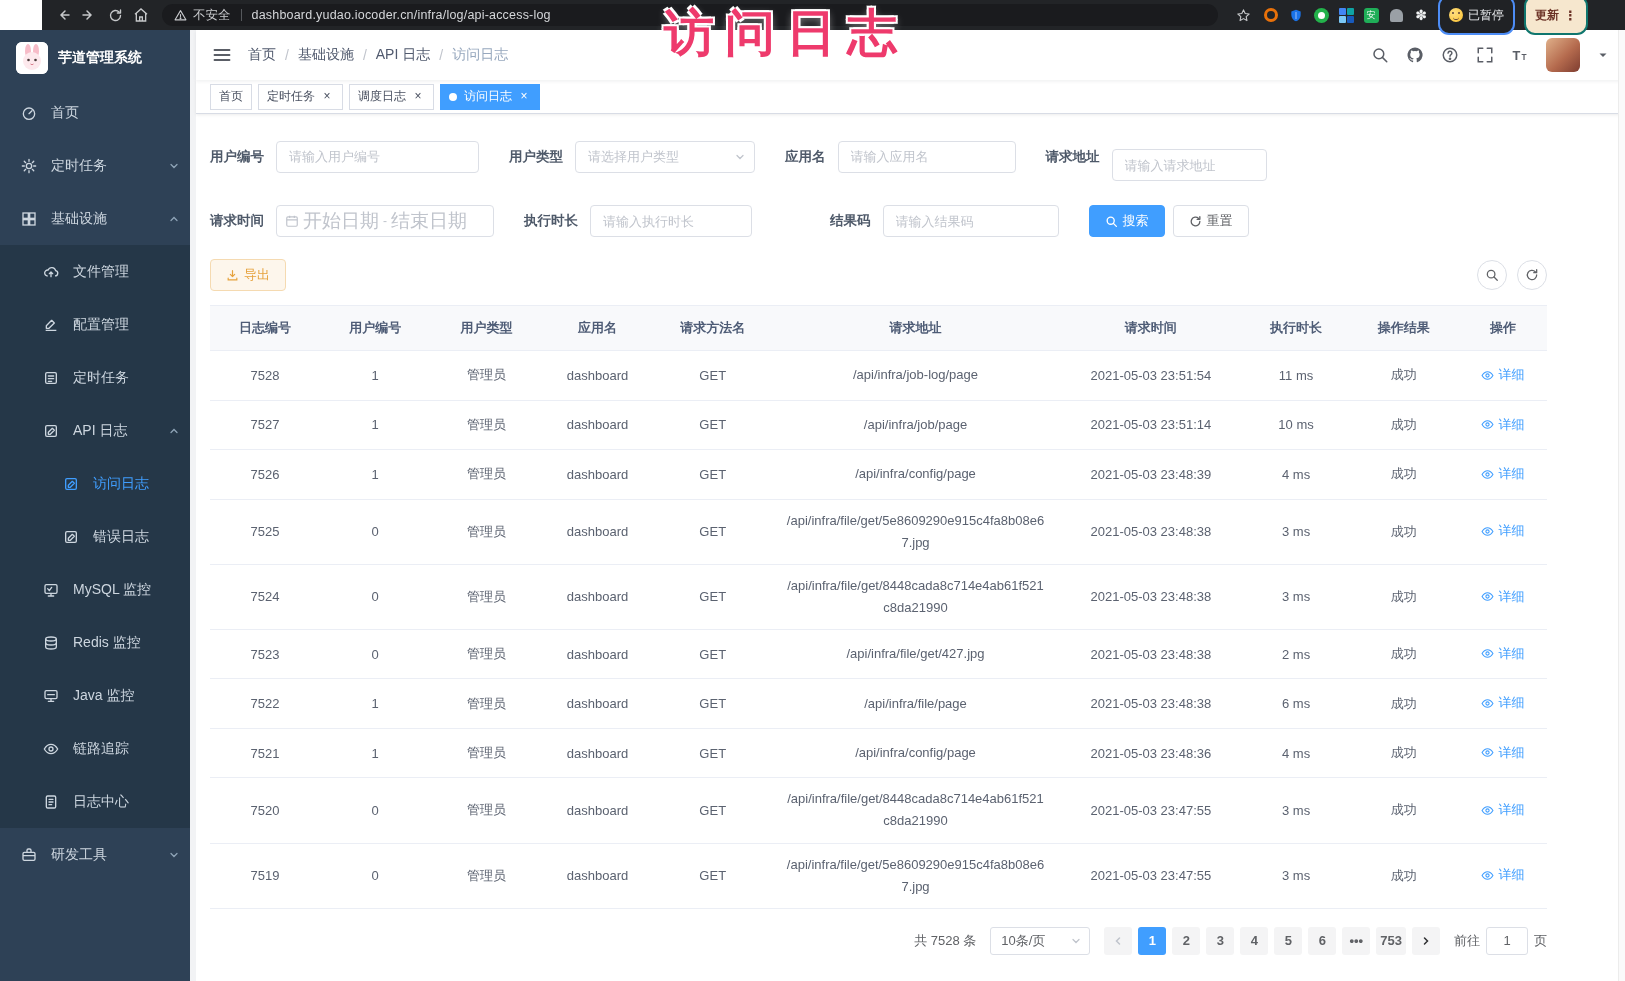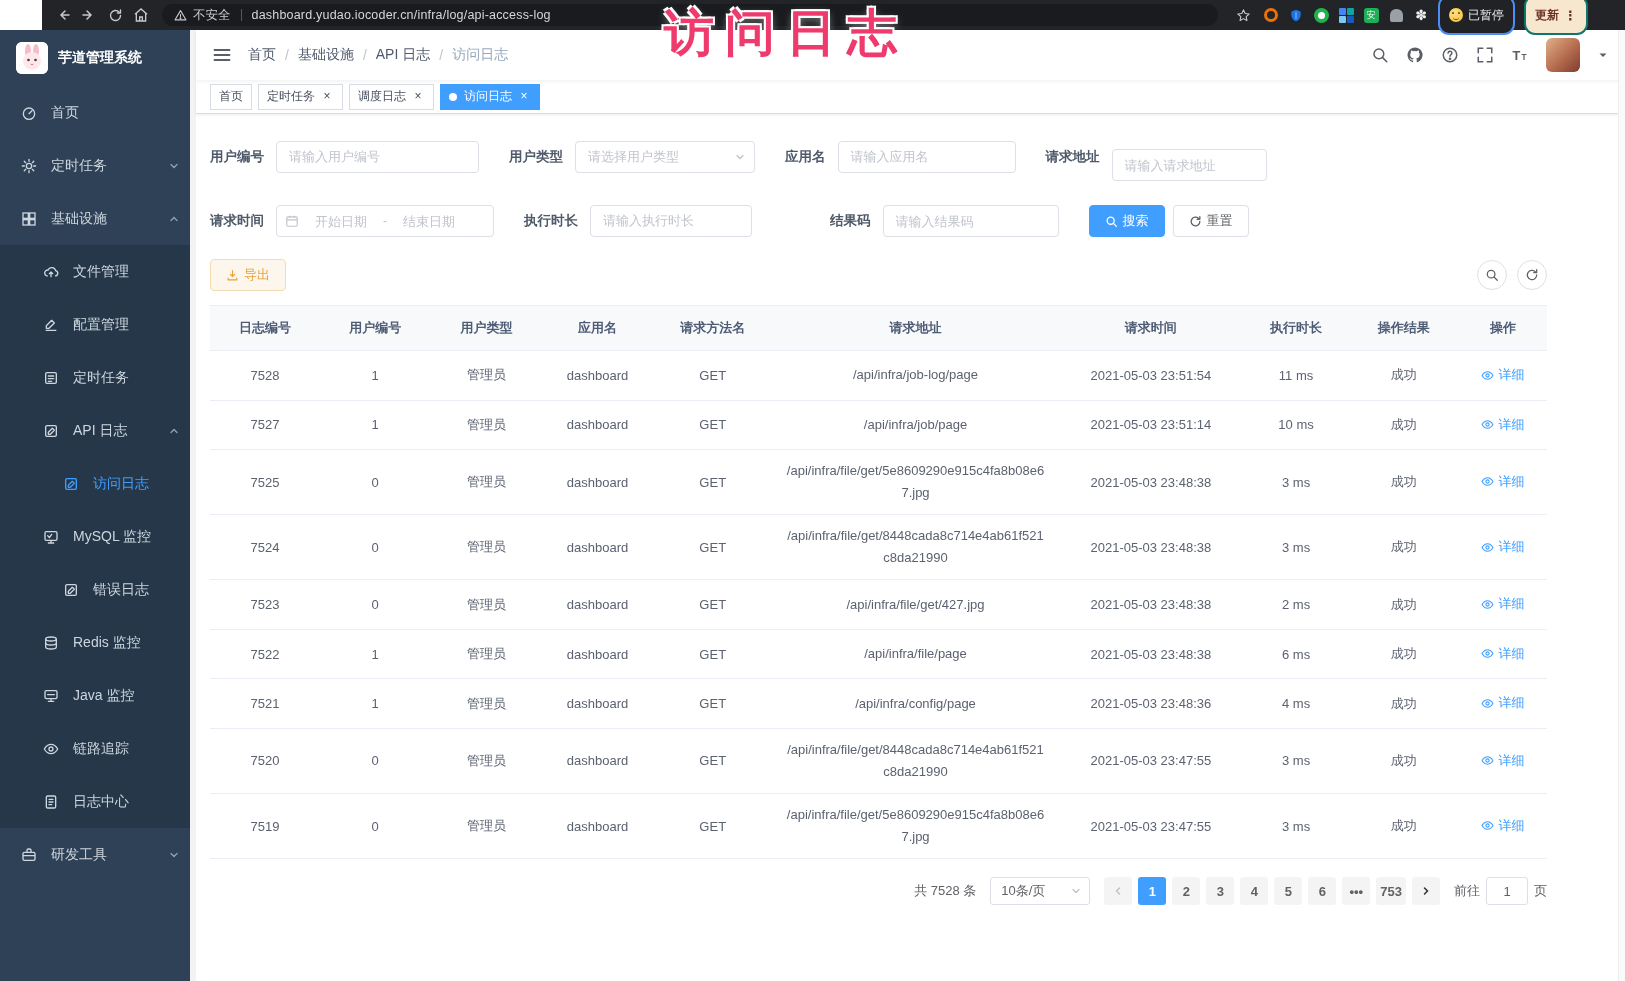--- a/index.html
+++ b/index.html
@@ -75,21 +75,21 @@
   .content { padding:18px 78px 0 14px; flex:1; }
   .filter-row { display:flex; align-items:center; margin-bottom:24px; }
   .f-group { display:flex; align-items:center; margin-right:30px; }
   .f-label { font-size:13.5px; font-weight:700; color:#4e5969; margin-right:12px; white-space:nowrap; }
   .el-input { height:32px; border:1px solid #dcdfe6; border-radius:4px; padding:0 12px; font-size:13px; color:#606266; outline:none; font-family:inherit; background:#fff; }
   .el-input::placeholder { color:#c0c4cc; }
   .el-select { position:relative; display:flex; align-items:center; }
   .el-select .sel-chev { position:absolute; right:9px; width:12px; height:12px; color:#c0c4cc; pointer-events:none; }
   .date-range { width:218px; height:32px; border:1px solid #dcdfe6; border-radius:4px; display:flex; align-items:center; padding:0 8px; gap:4px; background:#fff; cursor:pointer; }
   .date-range .cal { width:14px; height:14px; color:#c0c4cc; flex-shrink:0; }
-  .date-range input { border:none; outline:none; width:76px; text-align:center; font-size:13px; color:#606266; font-family:inherit; }
+  .date-range input { border:none; outline:none; width:76px; text-align:center; font-size:19px; color:#606266; font-family:inherit; }
   .date-range input::placeholder { color:#c0c4cc; }
   .range-sep { color:#c0c4cc; font-size:12px; }
   .btn { height:32px; border-radius:4px; font-size:13px; display:inline-flex; align-items:center; justify-content:center; gap:5px; padding:0 15px; cursor:pointer; border:1px solid #dcdfe6; background:#fff; color:#606266; font-family:inherit; }
   .btn .bi { width:13px; height:13px; }
   .btn-primary { background:#409eff; border-color:#409eff; color:#fff; }
   .btn-warning-plain { background:#fdf6ec; border-color:#f5dab1; color:#e6a23c; }
 
   .toolbar-row { display:flex; align-items:center; justify-content:space-between; margin-bottom:14px; }
   .circle-btns { display:flex; gap:10px; }
   .circle-btn { width:30px; height:30px; border-radius:50%; border:1px solid #dcdfe6; background:#fff; color:#606266; display:flex; align-items:center; justify-content:center; cursor:pointer; }
@@ -287,34 +287,34 @@
             <path d="M6 15l6-6 6 6" stroke-linecap="round"></path>
           </svg>
       </div>
       <div class="menu-item sub2 active">
         <svg class="mi" viewBox="0 0 24 24" fill="none" stroke="currentColor" stroke-width="2">
             <rect x="4" y="4" width="16" height="16" rx="2"></rect>
             <path d="M14 8l3 3-6 6H8v-3z" stroke-linejoin="round"></path>
           </svg>
         <span>访问日志</span>
       </div>
+      <div class="menu-item sub2">
+        <svg class="mi" viewBox="0 0 24 24" fill="none" stroke="currentColor" stroke-width="2">
+            <rect x="4" y="4" width="16" height="16" rx="2"></rect>
+            <path d="M14 8l3 3-6 6H8v-3z" stroke-linejoin="round"></path>
+          </svg>
+        <span>错误日志</span>
+      </div>
       <div class="menu-item sub1">
         <svg class="mi" viewBox="0 0 24 24" fill="none" stroke="currentColor" stroke-width="2">
             <rect x="3" y="4" width="18" height="13" rx="2"></rect>
             <path d="M8 21h8M12 17v4" stroke-linecap="round"></path>
             <path d="M7 10l2.5 3L13 8" stroke-linecap="round" stroke-linejoin="round"></path>
           </svg>
         <span>MySQL 监控</span>
-      </div>
-      <div class="menu-item sub2">
-        <svg class="mi" viewBox="0 0 24 24" fill="none" stroke="currentColor" stroke-width="2">
-            <rect x="4" y="4" width="16" height="16" rx="2"></rect>
-            <path d="M14 8l3 3-6 6H8v-3z" stroke-linejoin="round"></path>
-          </svg>
-        <span>错误日志</span>
       </div>
       <div class="menu-item sub1">
         <svg class="mi" viewBox="0 0 24 24" fill="none" stroke="currentColor" stroke-width="2">
             <ellipse cx="12" cy="6" rx="8" ry="3"></ellipse>
             <path d="M4 6v6c0 1.7 3.6 3 8 3s8-1.3 8-3V6"></path>
             <path d="M4 12v6c0 1.7 3.6 3 8 3s8-1.3 8-3v-6"></path>
           </svg>
         <span>Redis 监控</span>
       </div>
       <div class="menu-item sub1">
@@ -446,21 +446,21 @@
                 <rect x="3" y="5" width="18" height="16" rx="2"></rect>
                 <path d="M8 3v4M16 3v4M3 10h18"></path>
               </svg>
             <input placeholder="开始日期" style="">
             <span class="range-sep">-</span>
             <input placeholder="结束日期" style="">
           </span>
         </div>
         <div class="f-group">
           <span class="f-label">执行时长</span>
-          <input class="el-input" style="width: 162px; font-family: Liberation Mono, monospace;" placeholder="请输入执行时长">
+          <input class="el-input" style="width: 162px;" placeholder="请输入执行时长">
         </div>
         <div class="f-group" style="margin-left:48px">
           <span class="f-label">结果码</span>
           <input class="el-input" style="width: 176px;" placeholder="请输入结果码">
         </div>
         <button class="btn btn-primary" style="margin-right:8px">
           <svg class="bi" viewBox="0 0 24 24" fill="none" stroke="currentColor" stroke-width="2.5">
               <circle cx="10.5" cy="10.5" r="6.5"></circle>
               <path d="M15.5 15.5L21 21" stroke-linecap="round"></path>
             </svg>
@@ -563,20 +563,40 @@
                 <a class="detail-link">
                   <svg viewBox="0 0 24 24" fill="none" stroke="currentColor" stroke-width="2">
                     <path d="M2 12s4-7 10-7 10 7 10 7-4 7-10 7-10-7-10-7z"></path>
                     <circle cx="12" cy="12" r="3"></circle>
                   </svg>
                   <span>详细</span>
                 </a>
               </td>
             </tr>
 
+            <tr>
+              <td>7526</td>
+              <td>1</td>
+              <td>管理员</td>
+              <td>dashboard</td>
+              <td>GET</td>
+              <td class="url-cell">/api/infra/config/page</td>
+              <td>2021-05-03 23:48:39</td>
+              <td>4 ms</td>
+              <td>成功</td>
+              <td>
+                <a class="detail-link">
+                  <svg viewBox="0 0 24 24" fill="none" stroke="currentColor" stroke-width="2">
+                    <path d="M2 12s4-7 10-7 10 7 10 7-4 7-10 7-10-7-10-7z"></path>
+                    <circle cx="12" cy="12" r="3"></circle>
+                  </svg>
+                  <span>详细</span>
+                </a>
+              </td>
+            </tr>
 
             <tr>
               <td>7525</td>
               <td>0</td>
               <td>管理员</td>
               <td>dashboard</td>
               <td>GET</td>
               <td class="url-cell">/api/infra/file/get/5e8609290e915c4fa8b08e67.jpg</td>
               <td>2021-05-03 23:48:38</td>
               <td>3 ms</td>

